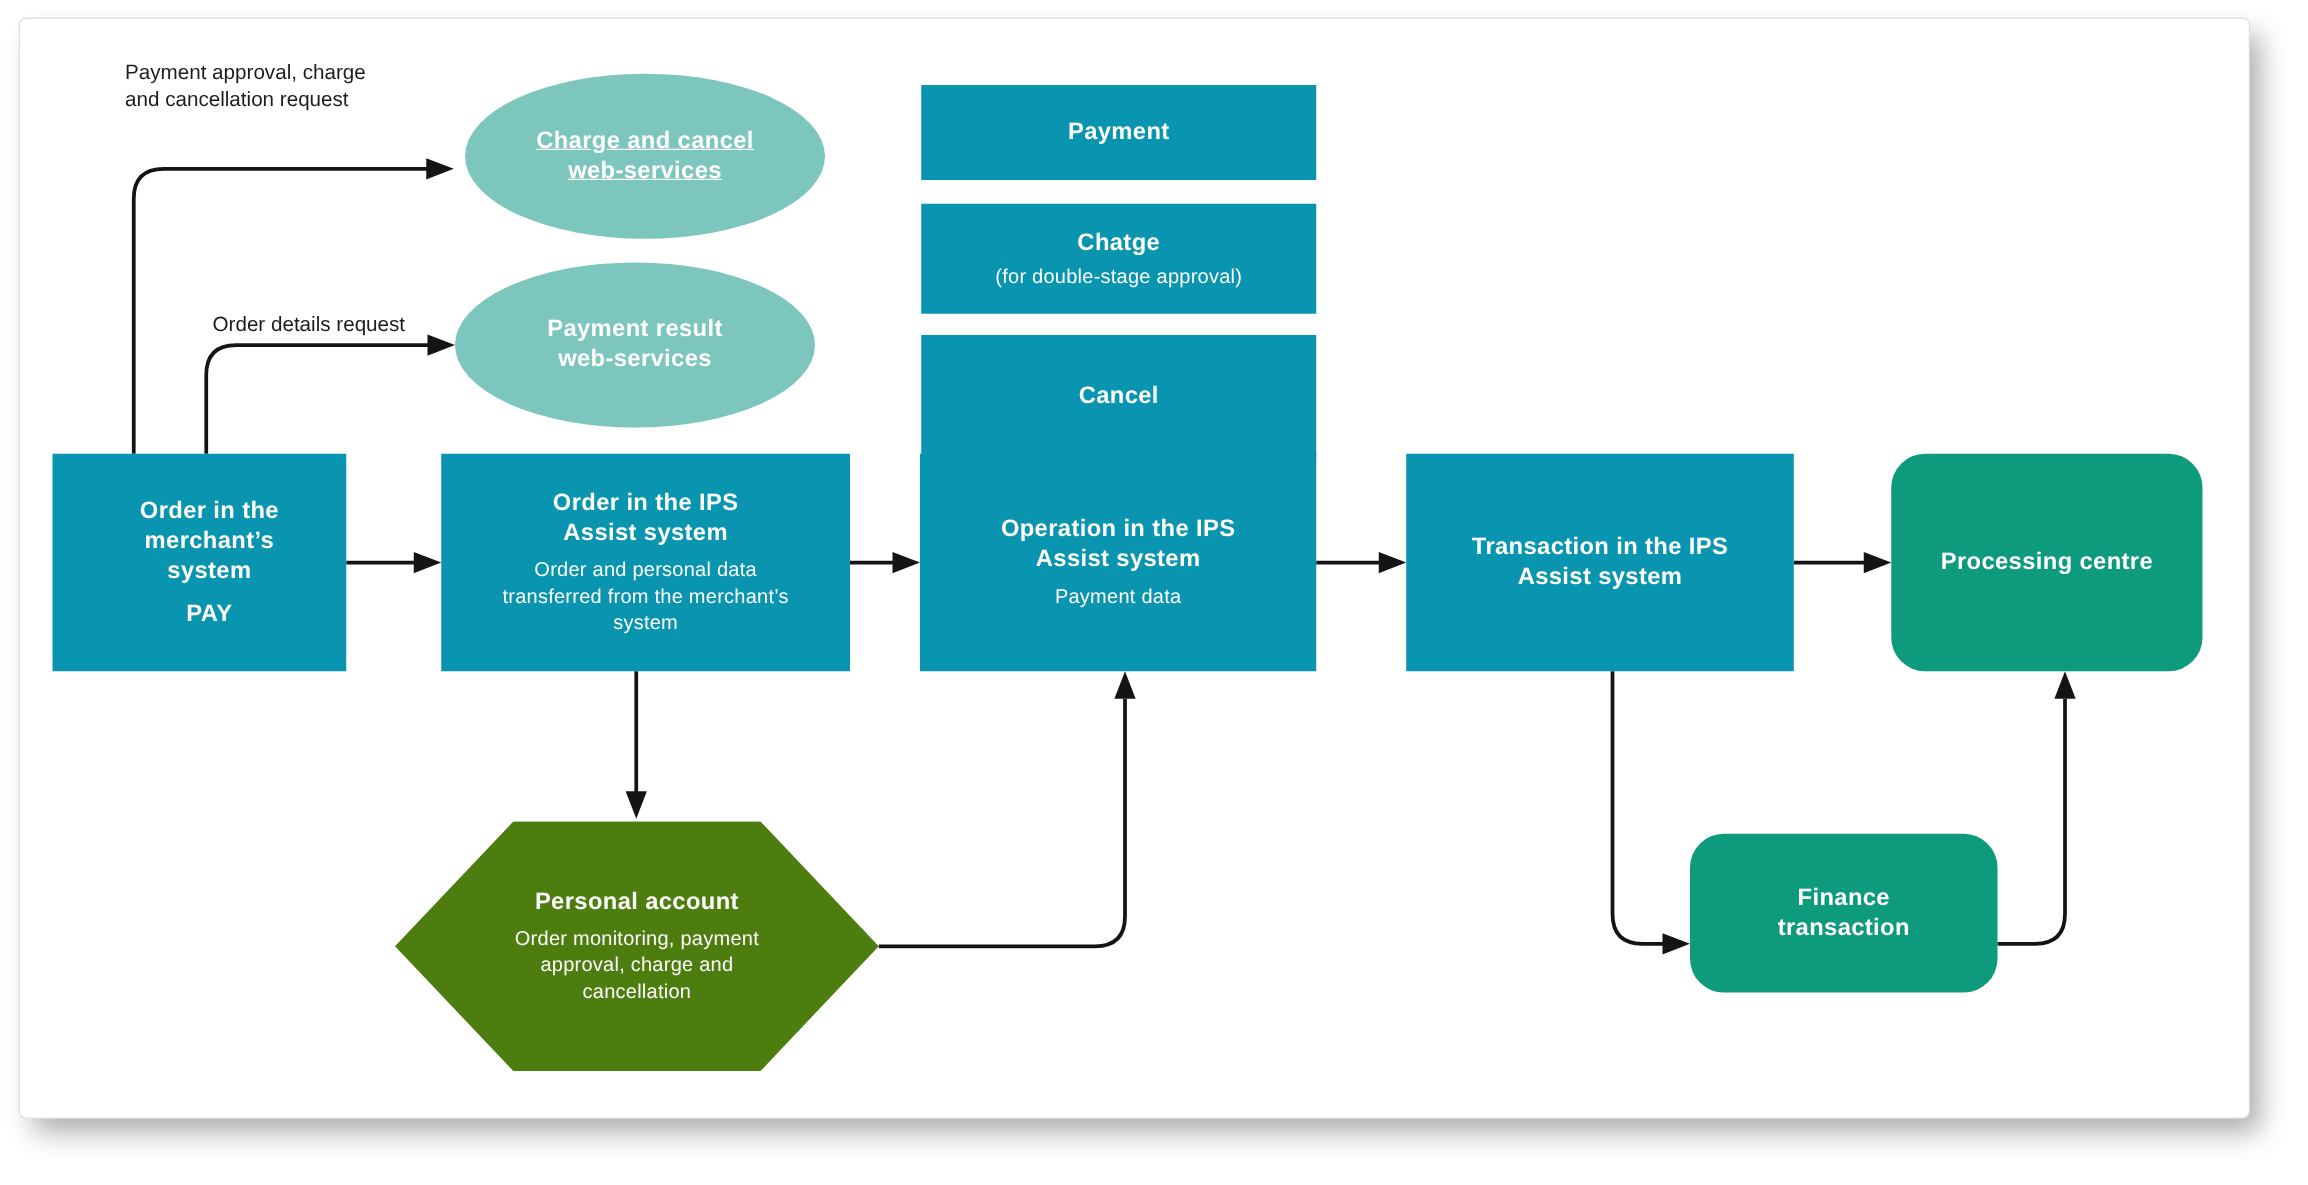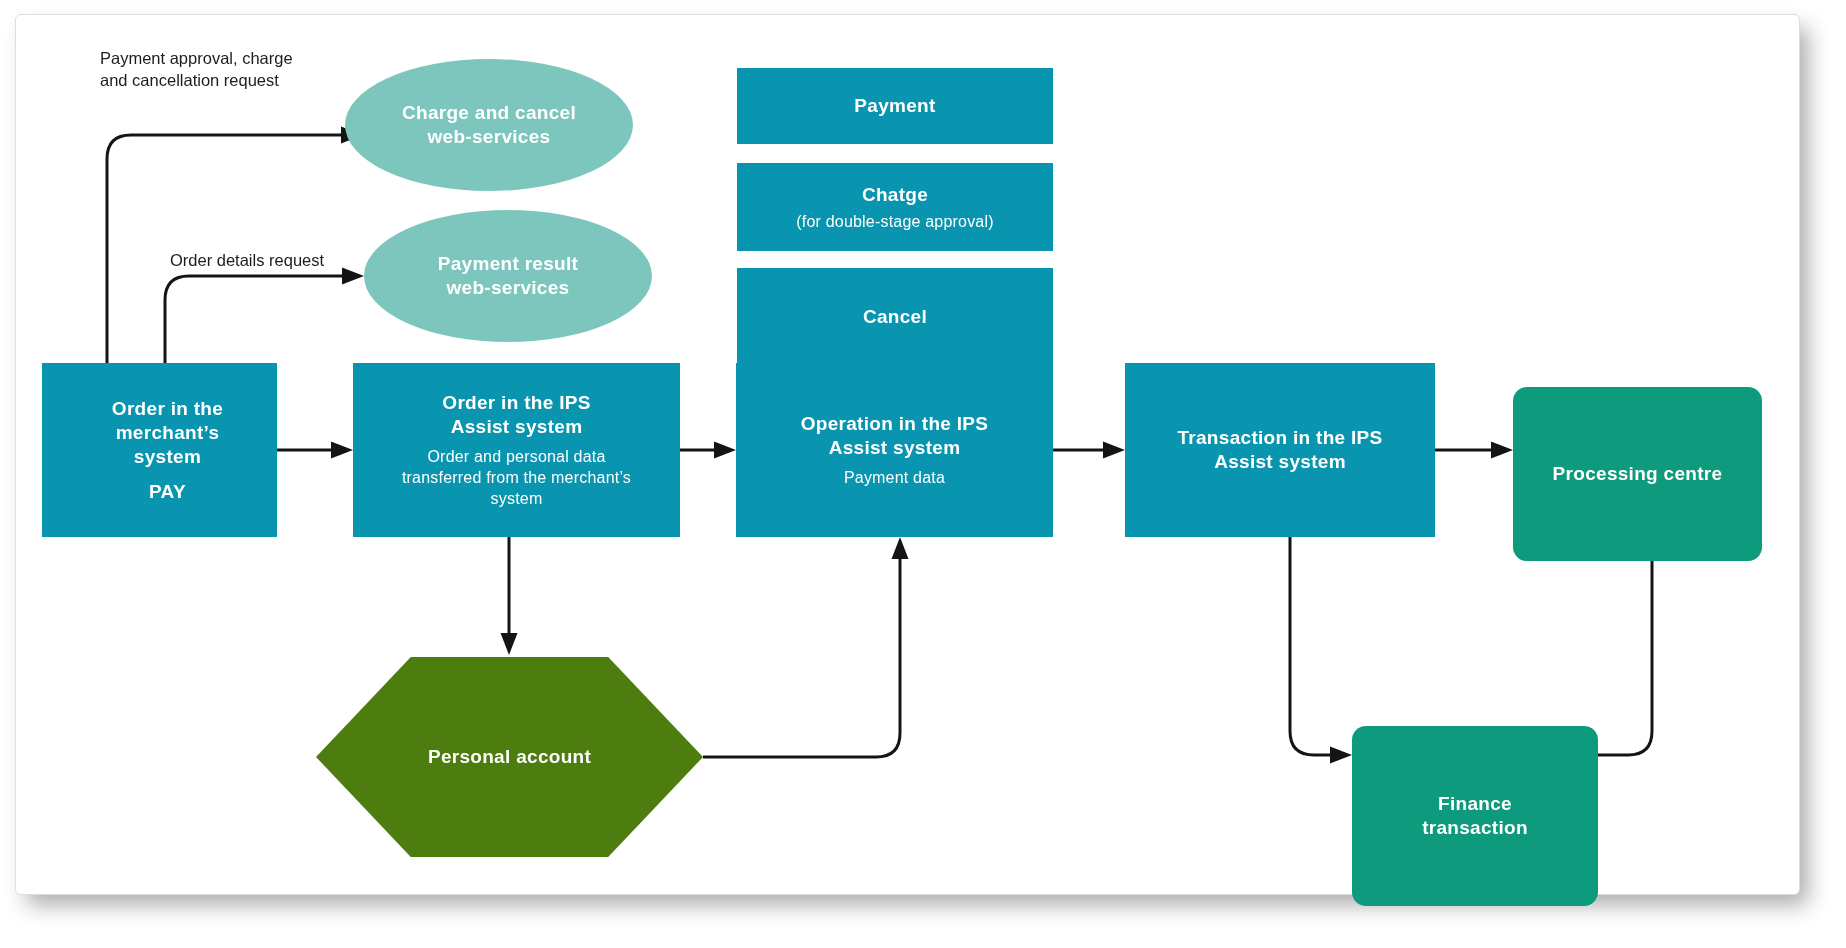--- a/index.html
+++ b/index.html
@@ -7,40 +7,40 @@
        font-family:"Liberation Sans", sans-serif;}
   .canvas{position:absolute;left:15px;top:14px;width:1783px;height:879px;
           background:#ffffff;border:1px solid #dedede;border-radius:6px;
           box-shadow:10px 12px 22px -2px rgba(0,0,0,0.33);}
   .layer{position:absolute;left:0;top:0;width:1846px;height:948px;pointer-events:none;}
   .node{position:absolute;display:flex;flex-direction:column;align-items:center;
         justify-content:center;text-align:center;color:#ffffff;box-sizing:border-box;}
   .teal{background:#0994af;}
   .mint{background:#7dc6bd;}
   .sky{background:#4d7c0f;}
-  .green{background:#0e9a7d;border-radius:14px;margin-top:24px;}
+  .green{background:#0e9a7d;border-radius:27px;}
   .t{font-weight:700;font-size:19px;line-height:24px;letter-spacing:.3px;white-space:pre-line;}
   .s{font-weight:400;font-size:16px;line-height:21px;letter-spacing:.2px;white-space:pre-line;margin-top:7px;}
   .ellipse{border-radius:50%;}
   .hex{clip-path:polygon(24.5% 0,75.5% 0,100% 50%,75.5% 100%,24.5% 100%,0 50%);}
   .flabel{position:absolute;color:#1d1d1b;font-size:16.5px;line-height:22px;
           font-weight:400;white-space:pre-line;}
   
-  #ellipse-charge-cancel{left:345px;top:59px;width:288px;height:132px;}
+  #ellipse-charge-cancel{left:372px;top:59px;width:288px;height:132px;text-decoration:underline;}
   #ellipse-payment-result{left:364px;top:210px;width:288px;height:132px;}
   #box-payment{left:737px;top:68px;width:316px;height:76px;}
   #box-chatge{left:737px;top:163px;width:316px;height:88px;}
   #box-cancel{left:737px;top:268px;width:316px;height:98px;}
   #box-merchant{left:42px;top:363px;width:235px;height:174px;padding-left:16px;}
   #box-order-ips{left:353px;top:363px;width:327px;height:174px;}
   #box-operation-ips{left:736px;top:363px;width:317px;height:174px;}
   #box-transaction-ips{left:1125px;top:363px;width:310px;height:174px;}
   #box-processing{left:1513px;top:363px;width:249px;height:174px;}
   #hex-personal{left:316px;top:657px;width:387px;height:200px;}
-  #box-finance{left:1352px;top:702px;width:246px;height:180px;}
+  #box-finance{left:1352px;top:667px;width:246px;height:127px;}
   #label-approval{left:100px;top:47px;}
   #label-order-details{left:170px;top:249px;}
   .pay{margin-top:12px;font-weight:700;font-size:19px;letter-spacing:.4px;}
   .arrow-line{fill:none;stroke:#141414;stroke-width:3;stroke-linejoin:round;}
   .arrow-head{fill:#141414;stroke:none;}
 </style>
 </head>
 <body>
 
 <div class="canvas"></div>
@@ -140,18 +140,21 @@
   <div class="t">Transaction in the IPS
 Assist system</div>
 </div>
 
 <div class="node green" id="box-processing">
   <div class="t">Processing centre</div>
 </div>
 
 <div class="node sky hex" id="hex-personal">
   <div class="t">Personal account</div>
+  <div class="s">Order monitoring, payment
+approval, charge and
+cancellation</div>
 </div>
 
 <div class="node green" id="box-finance">
   <div class="t">Finance
 transaction</div>
 </div>
 
 </body></html>

